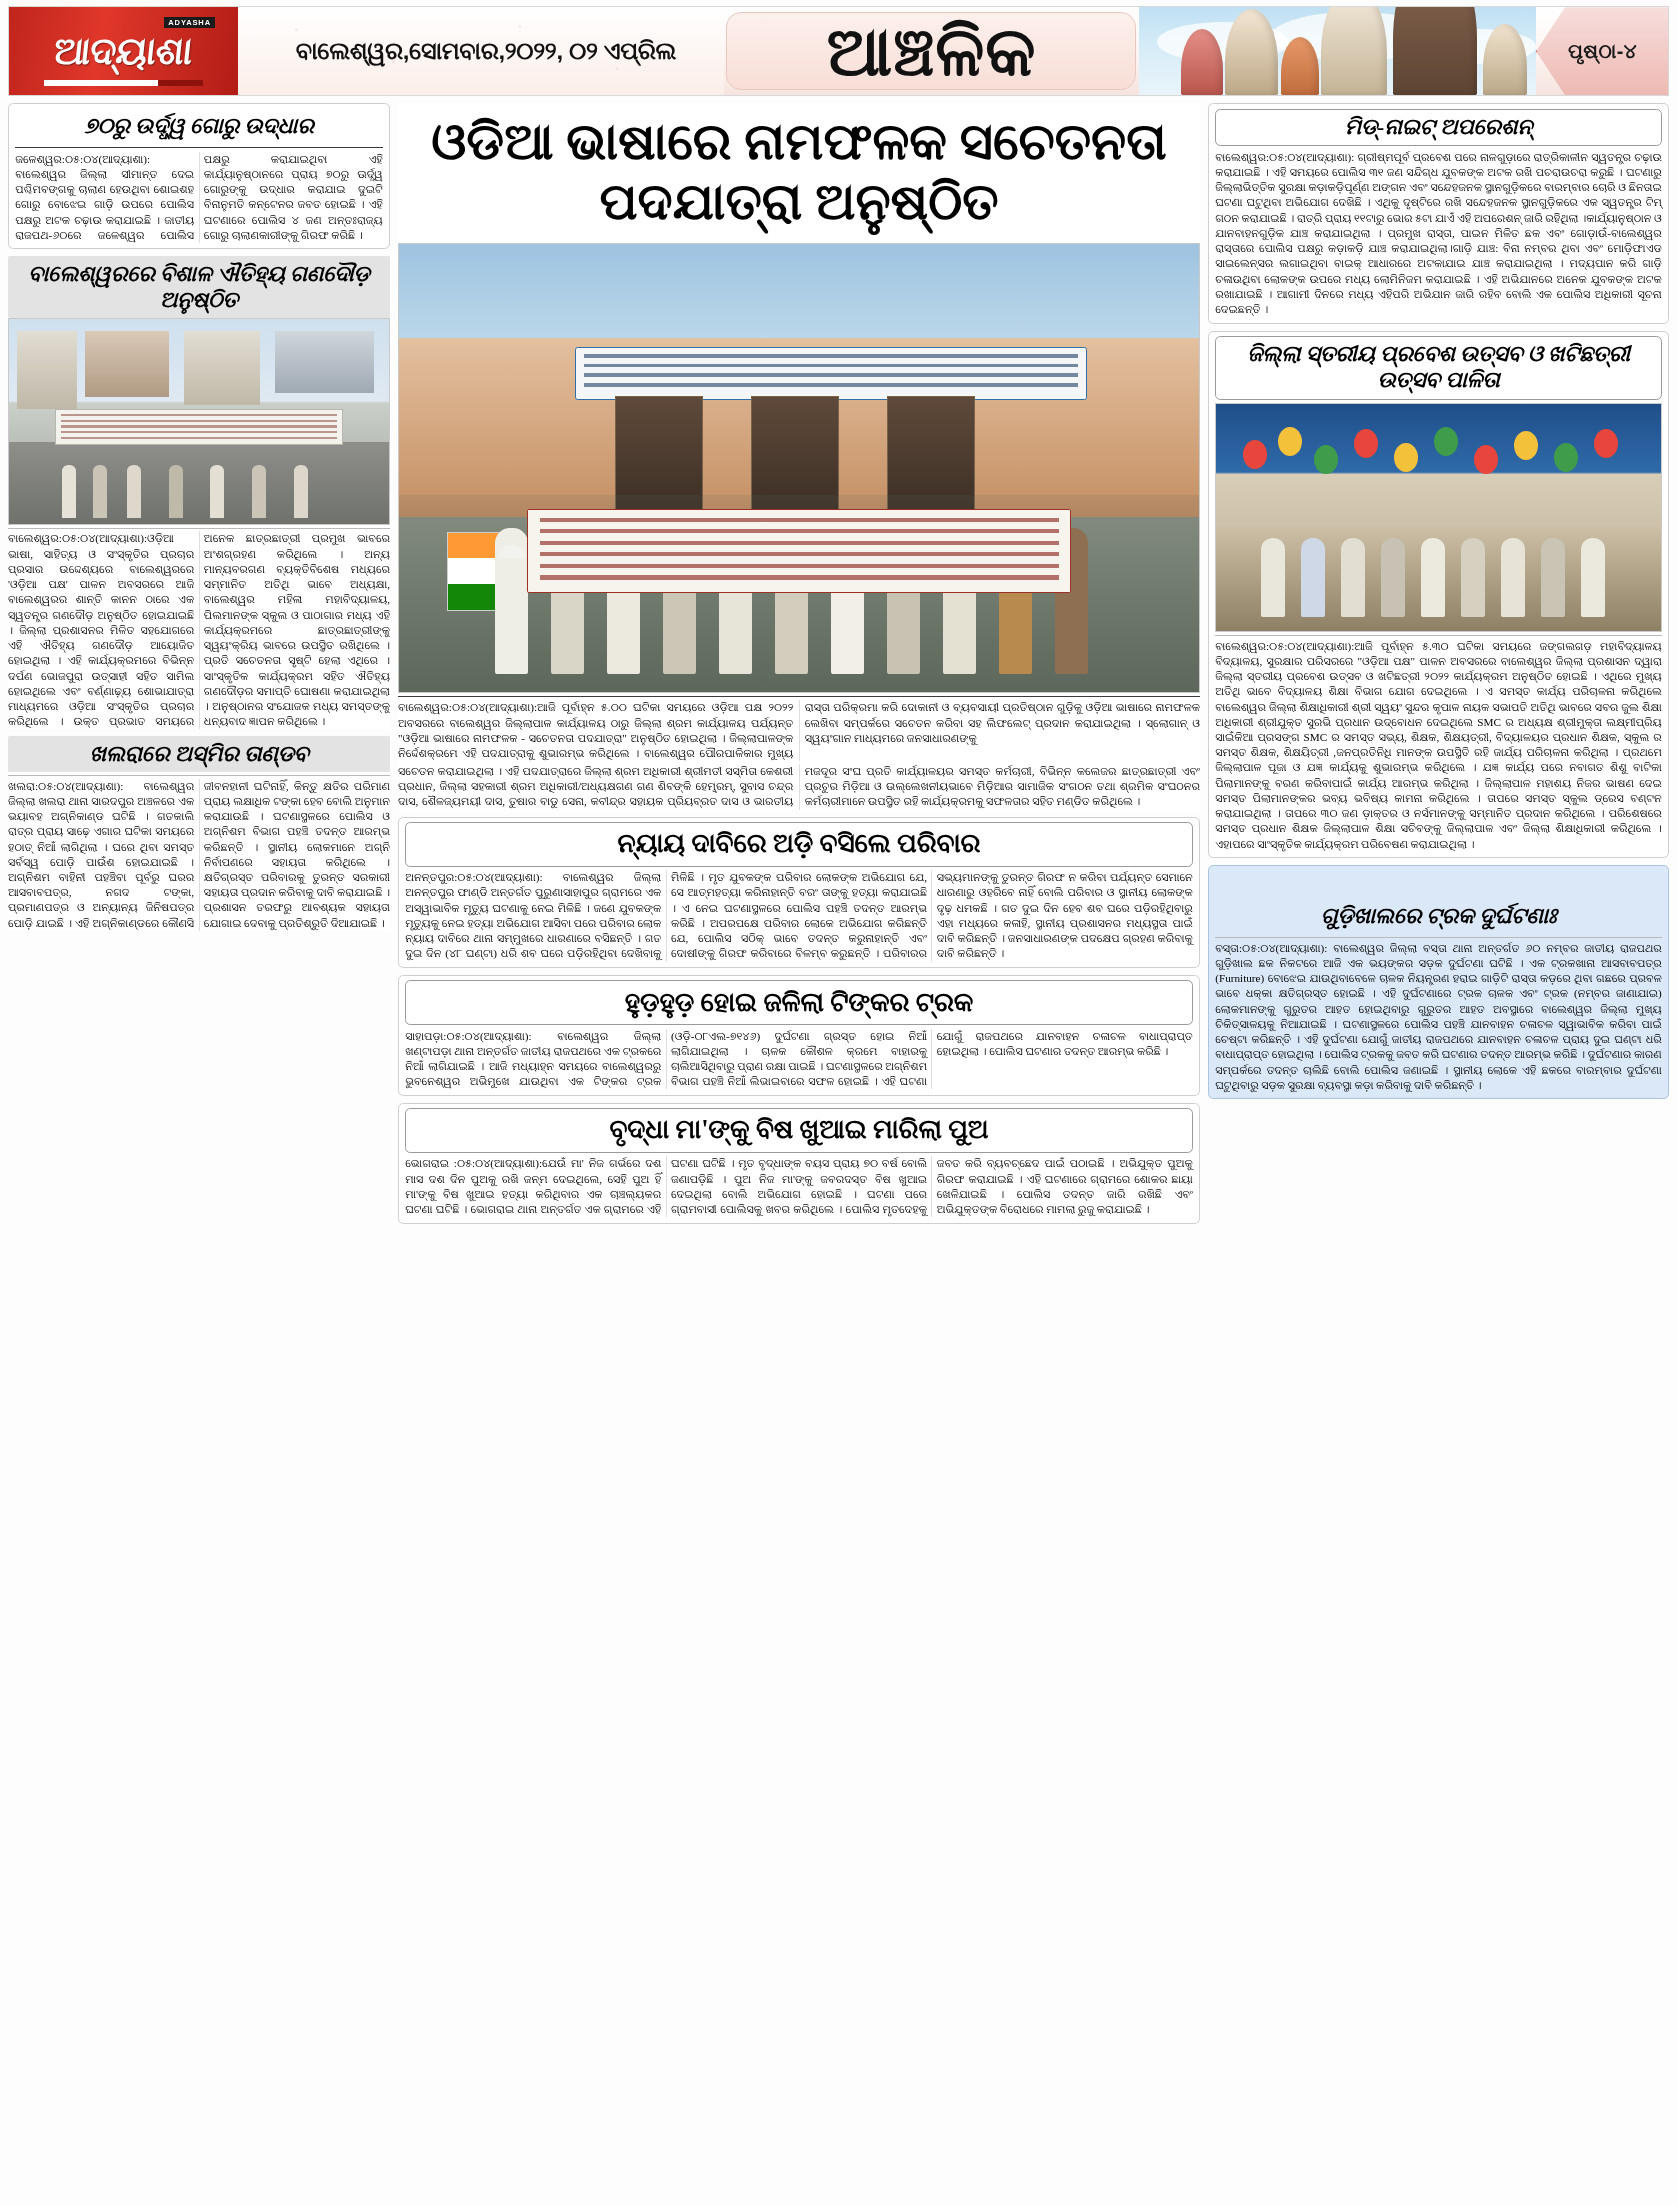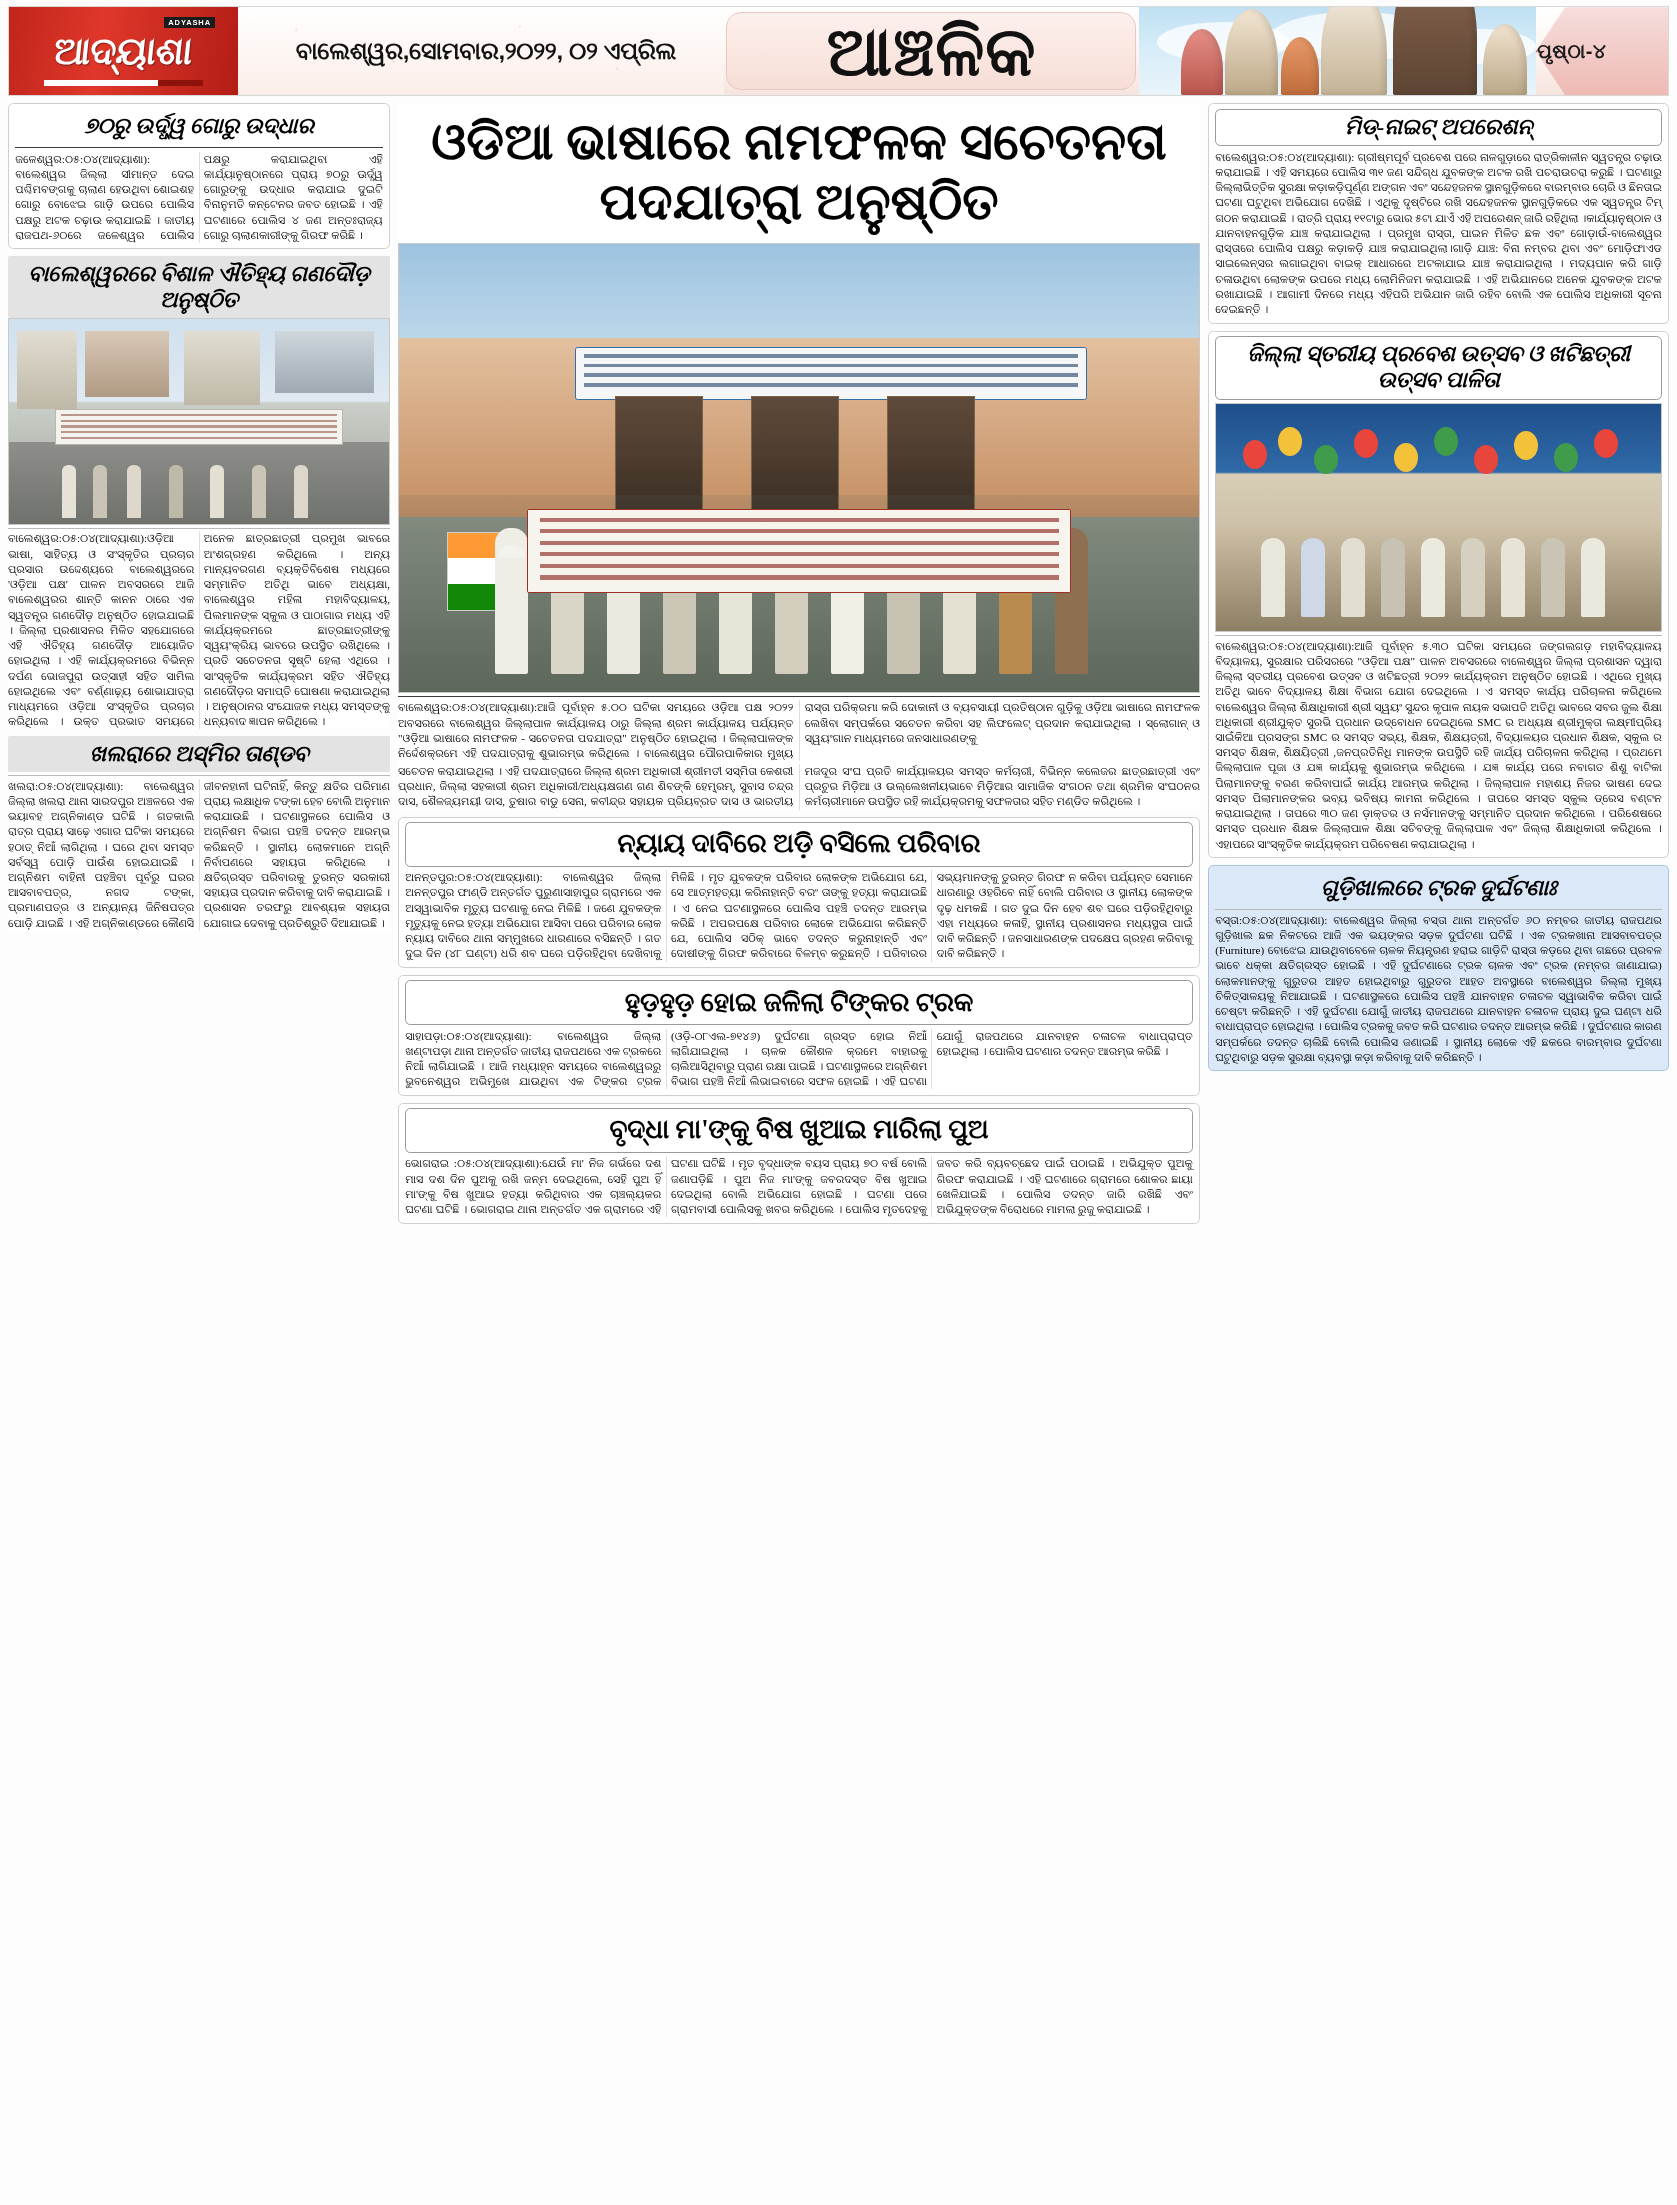--- a/index.html
+++ b/index.html
@@ -116,21 +116,21 @@
   .spire.s1{ left:42px; width:42px; height:66px; background:linear-gradient(180deg,#e58f88,#b9564c);}
   .spire.s2{ left:86px; width:53px; height:86px; background:linear-gradient(180deg,#f3e6d4,#bda887);}
   .spire.s3{ left:142px; width:38px;  height:58px; background:linear-gradient(180deg,#e89a6a,#c06c3c);}
   .spire.s4{ left:182px; width:66px; height:110px; background:linear-gradient(180deg,#f6eddf,#c4b395);}
   .spire.s5{ left:254px; width:84px; height:146px; background:linear-gradient(180deg,#8c6a53,#5d4433);}
   .spire.s6{ left:344px; width:44px; height:71px; background:linear-gradient(180deg,#f1e3cf,#bba888);}
 
   .page-num-tag {
     width: 132px; flex-shrink:0;
     position:relative;
-    display:flex; align-items:center; justify-content:flex-start;
+    display:flex; align-items:center; justify-content:center;
     background: linear-gradient(180deg,#f6dedc 0%, #eeb9b3 100%);
     clip-path: polygon(22% 0, 100% 0, 100% 100%, 22% 100%, 0 50%);
     border-left: 1.3px solid #cf423a;
   }
   .page-num {
     font-size: 20px; font-weight:bold; color:#1a1a1a; letter-spacing:0.4px;
   }
 
   
   .content {
@@ -402,21 +402,21 @@
           <div class="kid" style="left:64%; background:#e7e3d7;"></div>
           <div class="kid" style="left:73%; background:#c9c4b4;"></div>
           <div class="kid" style="left:82%; background:#ebe8de;"></div>
         </div>
 
         <div class="divider thin"></div>
         <div class="body-text">ବାଲେଶ୍ୱର:୦୫:୦୪(ଆଦ୍ୟାଶା):ଆଜି ପୂର୍ବାହ୍ନ ୫.୩୦ ଘଟିକା ସମୟରେ ଜଙ୍ଗଲଗଡ଼ ମହାବିଦ୍ୟାଳୟ ବିଦ୍ୟାଳୟ, ସୁରକ୍ଷାର ପରିସରରେ "ଓଡ଼ିଆ ପକ୍ଷ" ପାଳନ ଅବସରରେ ବାଲେଶ୍ୱର ଜିଲ୍ଲା ପ୍ରଶାସନ ଦ୍ୱାରା ଜିଲ୍ଲା ସ୍ତରୀୟ ପ୍ରବେଶ ଉତ୍ସବ ଓ ଖଟିଛତ୍ରୀ ୨୦୨୨ କାର୍ଯ୍ୟକ୍ରମ ଅନୁଷ୍ଠିତ ହୋଇଛି । ଏଥିରେ ମୁଖ୍ୟ ଅତିଥି ଭାବେ ବିଦ୍ୟାଳୟ ଶିକ୍ଷା ବିଭାଗ ଯୋଗ ଦେଇଥିଲେ । ଏ ସମସ୍ତ କାର୍ଯ୍ୟ ପରିଚାଳନା କରିଥିଲେ ବାଲେଶ୍ୱର ଜିଲ୍ଲା ଶିକ୍ଷାଧିକାରୀ ଶ୍ରୀ ସ୍ୱୟଂ ସୁନ୍ଦର କୃପାଳ ନାୟକ ସଭାପତି ଅତିଥି ଭାବରେ ସବର ଜୁଲ ଶିକ୍ଷା ଅଧିକାରୀ ଶ୍ରୀଯୁକ୍ତ ସୁରଭି ପ୍ରଧାନ ଉଦ୍ବୋଧନ ଦେଇଥିଲେ SMC ର ଅଧ୍ୟକ୍ଷ ଶ୍ରୀମୁକ୍ତା ଲକ୍ଷ୍ମୀପ୍ରିୟ ସାଇଁକିଆ ପ୍ରସଙ୍ଗ SMC ର ସମସ୍ତ ସଭ୍ୟ, ଶିକ୍ଷକ, ଶିକ୍ଷୟତ୍ରୀ, ବିଦ୍ୟାଳୟର ପ୍ରଧାନ ଶିକ୍ଷକ, ସ୍କୁଲ ର ସମସ୍ତ ଶିକ୍ଷକ, ଶିକ୍ଷୟିତ୍ରୀ ,ଜନପ୍ରତିନିଧି ମାନଙ୍କ ଉପସ୍ଥିତି ରହି ଜାର୍ଯ୍ୟ ପରିଚାଳନା କରିଥିଲା । ପ୍ରଥମେ ଜିଲ୍ଲାପାଳ ପୂଜା ଓ ଯଜ୍ଞ କାର୍ଯ୍ୟକୁ ଶୁଭାରମ୍ଭ କରିଥିଲେ । ଯଜ୍ଞ କାର୍ଯ୍ୟ ପରେ ନବାଗତ ଶିଶୁ ବାଟିକା ପିଲାମାନଙ୍କୁ ବରଣ କରିବାପାଇଁ କାର୍ଯ୍ୟ ଆରମ୍ଭ କରିଥିଲା । ଜିଲ୍ଲାପାଳ ମହାଶୟ ନିଜର ଭାଷଣ ଦେଇ ସମସ୍ତ ପିଲାମାନଙ୍କର ଭବ୍ୟ ଭବିଷ୍ୟ କାମନା କରିଥିଲେ । ତାପରେ ସମସ୍ତ ସ୍କୁଲ ଡ୍ରେସ ବଣ୍ଟନ କରାଯାଇଥିଲା । ତାପରେ ୩୦ ଜଣ ଡ଼ାକ୍ତର ଓ ନର୍ସମାନଙ୍କୁ ସମ୍ମାନିତ ପ୍ରଦାନ କରିଥିଲେ । ପରିଶେଷରେ ସମସ୍ତ ପ୍ରଧାନ ଶିକ୍ଷକ ଜିଲ୍ଲାପାଳ ଶିକ୍ଷା ସଚିବଙ୍କୁ ଜିଲ୍ଲାପାଳ ଏବଂ ଜିଲ୍ଲା ଶିକ୍ଷାଧିକାରୀ କରିଥିଲେ । ଏହାପରେ ସାଂସ୍କୃତିକ କାର୍ଯ୍ୟକ୍ରମ ପରିବେଷଣ କରାଯାଇଥିଲା ।</div>
       </div>
 
       <div class="box blue-box">
-        <div class="hl h-s" style="background:transparent;border:none;">ଗୁଡ଼ିଖାଲରେ ଟ୍ରକ ଦୁର୍ଘଟଣାଃ</div>
+        <div class="hl h-s" style="background:transparent;border:none;margin-top:28px;">ଗୁଡ଼ିଖାଲରେ ଟ୍ରକ ଦୁର୍ଘଟଣାଃ</div>
         <div class="divider thin"></div>
         <div class="body-text">ବସ୍ତା:୦୫:୦୪(ଆଦ୍ୟାଶା): ବାଲେଶ୍ୱର ଜିଲ୍ଲା ବସ୍ତା ଥାନା ଅନ୍ତର୍ଗତ ୬୦ ନମ୍ବର ଜାତୀୟ ରାଜପଥର ଗୁଡ଼ିଖାଲ ଛକ ନିକଟରେ ଆଜି ଏକ ଭୟଙ୍କର ସଡ଼କ ଦୁର୍ଘଟଣା ଘଟିଛି । ଏକ ଟ୍ରକଖାନା ଆସବାବପତ୍ର (Furniture) ବୋଝେଇ ଯାଉଥିବାବେଳେ ଚାଳକ ନିୟନ୍ତ୍ରଣ ହରାଇ ଗାଡ଼ିଟି ରାସ୍ତା କଡ଼ରେ ଥିବା ଗଛରେ ପ୍ରବଳ ଭାବେ ଧକ୍କା କ୍ଷତିଗ୍ରସ୍ତ ହୋଇଛି । ଏହି ଦୁର୍ଘଟଣାରେ ଟ୍ରକ ଚାଳକ ଏବଂ ଟ୍ରକ (ନମ୍ବର ଜାଣାଯାଇ) ଲୋକମାନଙ୍କୁ ଗୁରୁତର ଆହତ ହୋଇଥିବାରୁ ଗୁରୁତର ଆହତ ଅବସ୍ଥାରେ ବାଲେଶ୍ୱର ଜିଲ୍ଲା ମୁଖ୍ୟ ଚିକିତ୍ସାଳୟକୁ ନିଆଯାଇଛି । ଘଟଣାସ୍ଥଳରେ ପୋଲିସ ପହଞ୍ଚି ଯାନବାହନ ଚଳାଚଳ ସ୍ୱାଭାବିକ କରିବା ପାଇଁ ଚେଷ୍ଟା କରିଛନ୍ତି । ଏହି ଦୁର୍ଘଟଣା ଯୋଗୁଁ ଜାତୀୟ ରାଜପଥରେ ଯାନବାହନ ଚଳାଚଳ ପ୍ରାୟ ଦୁଇ ଘଣ୍ଟା ଧରି ବାଧାପ୍ରାପ୍ତ ହୋଇଥିଲା । ପୋଲିସ ଟ୍ରକକୁ ଜବତ କରି ଘଟଣାର ତଦନ୍ତ ଆରମ୍ଭ କରିଛି । ଦୁର୍ଘଟଣାର କାରଣ ସମ୍ପର୍କରେ ତଦନ୍ତ ଚାଲିଛି ବୋଲି ପୋଲିସ ଜଣାଇଛି । ସ୍ଥାନୀୟ ଲୋକେ ଏହି ଛକରେ ବାରମ୍ବାର ଦୁର୍ଘଟଣା ଘଟୁଥିବାରୁ ସଡ଼କ ସୁରକ୍ଷା ବ୍ୟବସ୍ଥା କଡ଼ା କରିବାକୁ ଦାବି କରିଛନ୍ତି ।</div>
       </div>
 
     </div>
   </div>
 
 </div>
 
 

